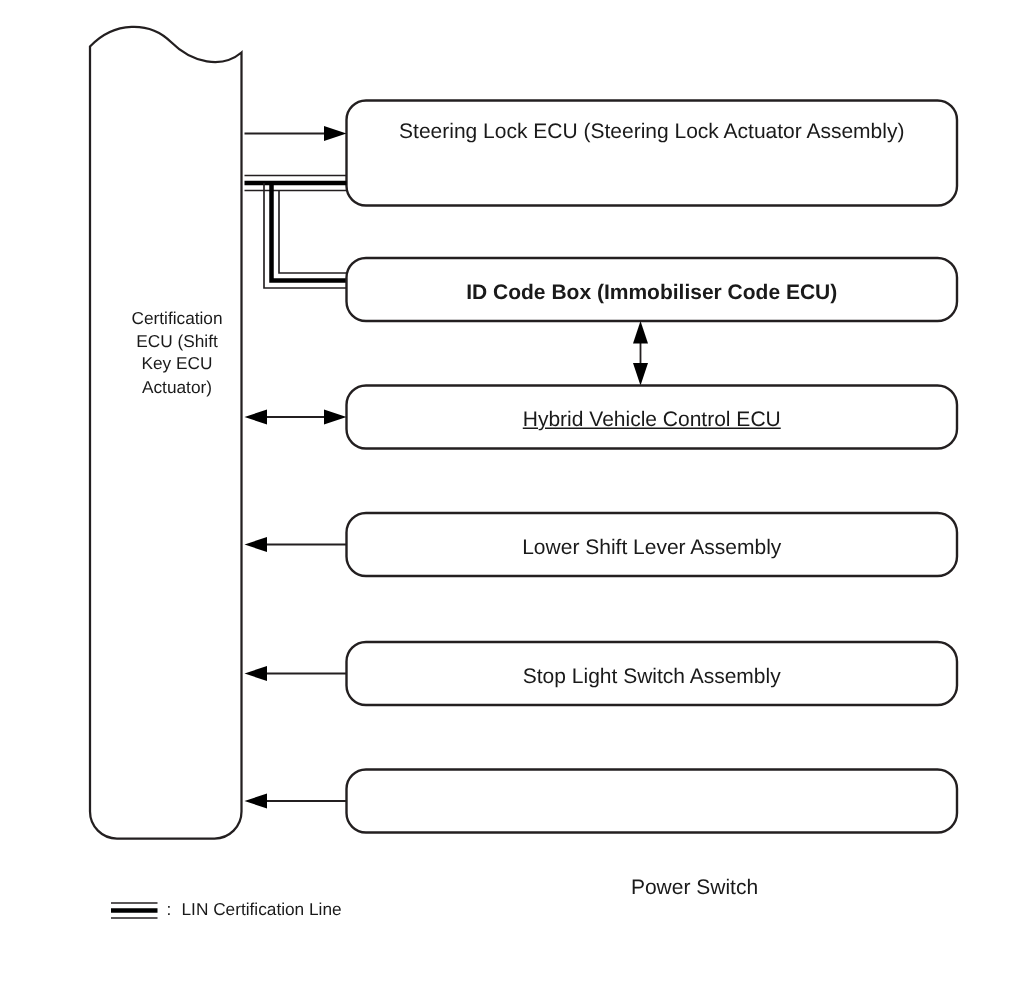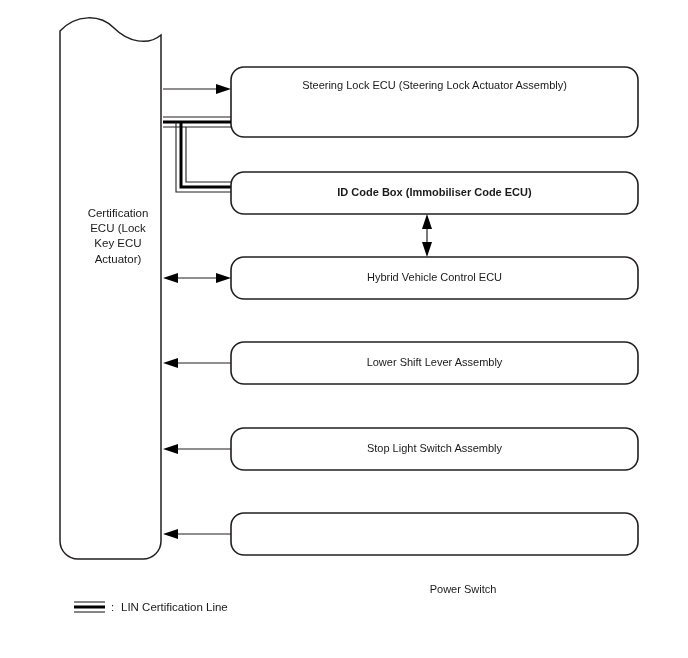--- a/index.html
+++ b/index.html
@@ -49,21 +49,21 @@
   .lin-core {
     stroke: #000000;
     stroke-width: 3.0;
     fill: none;
   }
   .arrow-head {
     fill: #000000;
   }
   .box-label {
     position: absolute;
-    font-size: 11px;
+    font-size: 14px;
     color: #1a1a1a;
     text-align: center;
     line-height: 1.25;
     white-space: nowrap;
   }
   .col-label {
     position: absolute;
     font-size: 11.5px;
     color: #1a1a1a;
     line-height: 1.32;
@@ -164,30 +164,30 @@
     <g>
       <line class="lin-outer" x1="74" y1="602" x2="105" y2="602"></line>
       <line class="lin-core" x1="74" y1="607" x2="105" y2="607"></line>
       <line class="lin-outer" x1="74" y1="612" x2="105" y2="612"></line>
     </g>
 
   </svg>
 
   <div class="col-label" style="left:78px; top:206px; width:80px;">
     <div>Certification</div>
-    <div>ECU (Lock</div>
+    <div>ECU (Shift</div>
     <div>Key ECU</div>
     <div>Actuator)</div>
   </div>
 
   <div class="box-label" style="left:231px; top:79px; width:407px;">Steering Lock ECU (Steering Lock Actuator Assembly)</div>
 
   <div class="box-label" style="left:231px; top:186px; width:407px;font-weight:bold;">ID Code Box (Immobiliser Code ECU)</div>
 
-  <div class="box-label" style="left:231px; top:271px; width:407px;">Hybrid Vehicle Control ECU</div>
+  <div class="box-label" style="left:231px; top:271px; width:407px;text-decoration:underline;">Hybrid Vehicle Control ECU</div>
 
   <div class="box-label" style="left:231px; top:442px; width:407px;">Stop Light Switch Assembly</div>
 
   <div class="box-label" style="left:231px; top:356px; width:407px;">Lower Shift Lever Assembly</div>
 
   <div class="box-label" style="left:231px; top:539px; width:464px;margin-top:44px;">Power Switch</div>
 
   <div class="legend-label" style="left:111px; top:601px;">:</div>
 
   <div class="legend-label" style="left:121px; top:601px;">LIN Certification Line</div>

